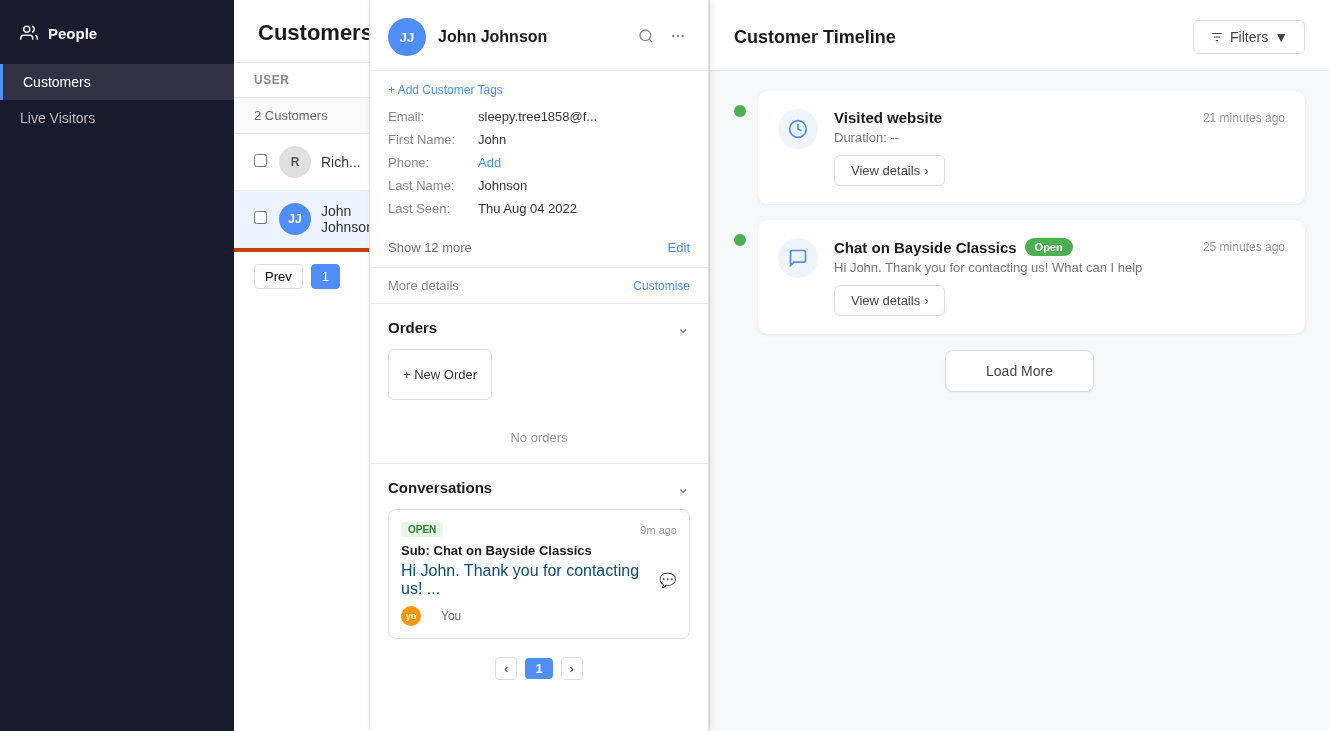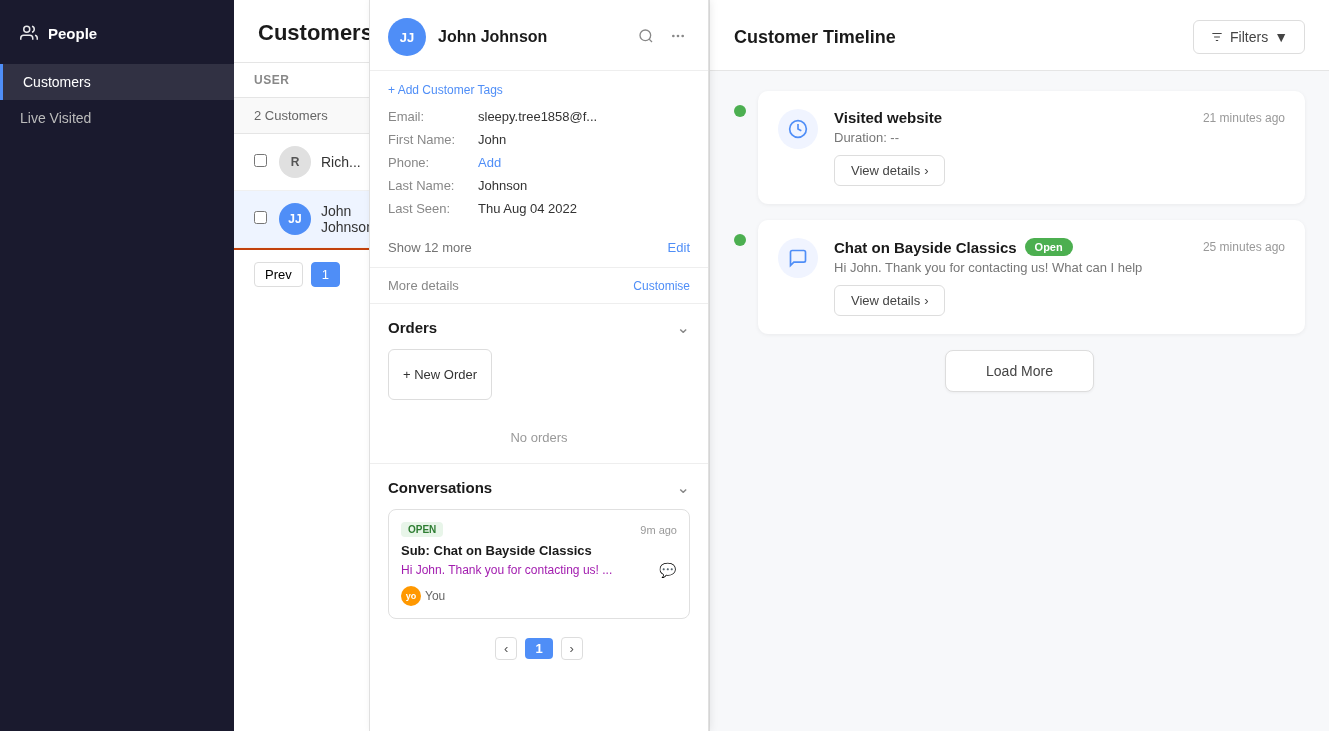--- a/index.html
+++ b/index.html
@@ -20,21 +20,21 @@
     .customers-table { background: #fff; flex: 1; overflow-y: auto; }
     .customers-table-header { display: flex; padding: 10px 20px; border-bottom: 1px solid #e5e5e5; font-size: 12px; font-weight: 600; color: #888; text-transform: uppercase; letter-spacing: 0.5px; }
     .col-user { flex: 2; }
     .customer-row { display: flex; align-items: center; padding: 12px 20px; border-bottom: 1px solid #f0f0f0; cursor: pointer; font-size: 14px; color: #333; }
     .customer-row.active { background: #eef4ff; }
     .row-checkbox { width: 20px; margin-right: 12px; }
     .row-checkbox input { cursor: pointer; }
     .row-user { flex: 2; display: flex; align-items: center; gap: 10px; }
     .user-avatar { width: 32px; height: 32px; border-radius: 50%; background: #e0e0e0; display: flex; align-items: center; justify-content: center; font-size: 12px; font-weight: 600; color: #555; flex-shrink: 0; }
 
-    .table-footer { padding: 12px 20px; display: flex; align-items: center; gap: 8px; font-size: 13px; color: #666; border-top: 2px solid #c2410c; background: #fff; }
+    .table-footer { padding: 12px 20px; display: flex; align-items: center; gap: 8px; font-size: 13px; color: #666; border-top: 4px solid #c2410c; background: #fff; }
     .pagination-btn { padding: 4px 10px; border: 1px solid #ddd; border-radius: 4px; background: #fff; cursor: pointer; font-size: 13px; }
     .pagination-btn.active { background: #4f8ef7; color: #fff; border-color: #4f8ef7; }
     .customers-count { font-size: 13px; color: #666; padding: 10px 20px; background: #f9f9f9; border-bottom: 1px solid #e5e5e5; }
 
     
     .overlay-panel { width: 340px; background: #fff; border-left: 1px solid #e0e0e0; border-right: 1px solid #e0e0e0; display: flex; flex-direction: column; overflow-y: auto; position: relative; z-index: 10; box-shadow: 2px 0 8px rgba(0,0,0,0.08); }
     .panel-header { padding: 18px 18px 14px; border-bottom: 1px solid #eee; display: flex; align-items: center; justify-content: space-between; position: sticky; top: 0; background: #fff; z-index: 5; }
     .panel-avatar { width: 38px; height: 38px; border-radius: 50%; background: #4f8ef7; color: #fff; display: flex; align-items: center; justify-content: center; font-size: 13px; font-weight: 700; flex-shrink: 0; }
     .panel-name { font-size: 16px; font-weight: 700; color: #1a1a1a; margin-left: 12px; flex: 1; }
     .panel-actions { display: flex; gap: 8px; }
@@ -63,23 +63,23 @@
 
     .no-orders { text-align: center; color: #999; font-size: 13px; padding: 18px; }
 
     .conversations-section { padding-bottom: 10px; }
     .conv-item { margin: 0 18px 10px; border: 1px solid #e0e0e0; border-radius: 8px; padding: 12px; cursor: pointer; }
     .conv-header { display: flex; align-items: center; justify-content: space-between; margin-bottom: 6px; }
     .conv-status-badge { background: #e8f5e9; color: #2e7d32; font-size: 10px; font-weight: 700; padding: 2px 7px; border-radius: 4px; text-transform: uppercase; }
     .conv-time { font-size: 11px; color: #999; }
     .conv-subject { font-size: 13px; font-weight: 600; color: #1a1a1a; margin-bottom: 4px; }
     .conv-preview-row { display: flex; align-items: center; justify-content: space-between; }
-    .conv-preview { font-size: 12px; color: #a21caf; }
+    .conv-preview { font-size: 16px; color: #0c4a6e; }
     .conv-chat-icon { color: #aaa; font-size: 14px; }
-    .conv-footer { display: flex; align-items: center; gap: 4px; margin-top: 8px; }
+    .conv-footer { display: flex; align-items: center; gap: 20px; margin-top: 8px; }
     .conv-user-avatar { width: 20px; height: 20px; border-radius: 50%; background: #ff9800; display: flex; align-items: center; justify-content: center; font-size: 9px; font-weight: 700; color: #fff; }
     .conv-user-label { font-size: 12px; color: #666; }
 
     .conv-pagination { display: flex; align-items: center; justify-content: center; gap: 8px; padding: 8px 18px; }
     .conv-page-btn { background: none; border: 1px solid #ddd; border-radius: 4px; padding: 3px 8px; cursor: pointer; font-size: 13px; color: #555; }
     .conv-page-num { background: #4f8ef7; color: #fff; border: none; border-radius: 4px; padding: 3px 10px; font-size: 13px; font-weight: 600; }
 
     
     .timeline-panel { width: 620px; background: #f7f8fa; border-left: 1px solid #e0e0e0; display: flex; flex-direction: column; overflow-y: auto; }
     .timeline-header { padding: 20px 24px 16px; background: #fff; border-bottom: 1px solid #e5e5e5; position: sticky; top: 0; z-index: 5; display: flex; align-items: center; justify-content: space-between; }
@@ -112,21 +112,21 @@
       <path d="M23 21v-2a4 4 0 00-3-3.87"></path>
       <path d="M16 3.13a4 4 0 010 7.75"></path>
     </svg>
     <span>People</span>
   </div>
   <div class="sidebar-section">
     <div class="sidebar-item active">
       <span>Customers</span>
     </div>
     <div class="sidebar-item">
-      <span>Live Visited</span>
+      <span>Live Visitors</span>
     </div>
   </div>
 </div>
 
 <div class="main">
   <div class="main-header">
     <h1>Customers</h1>
   </div>
   <div class="customers-table">
     <div class="customers-table-header">

